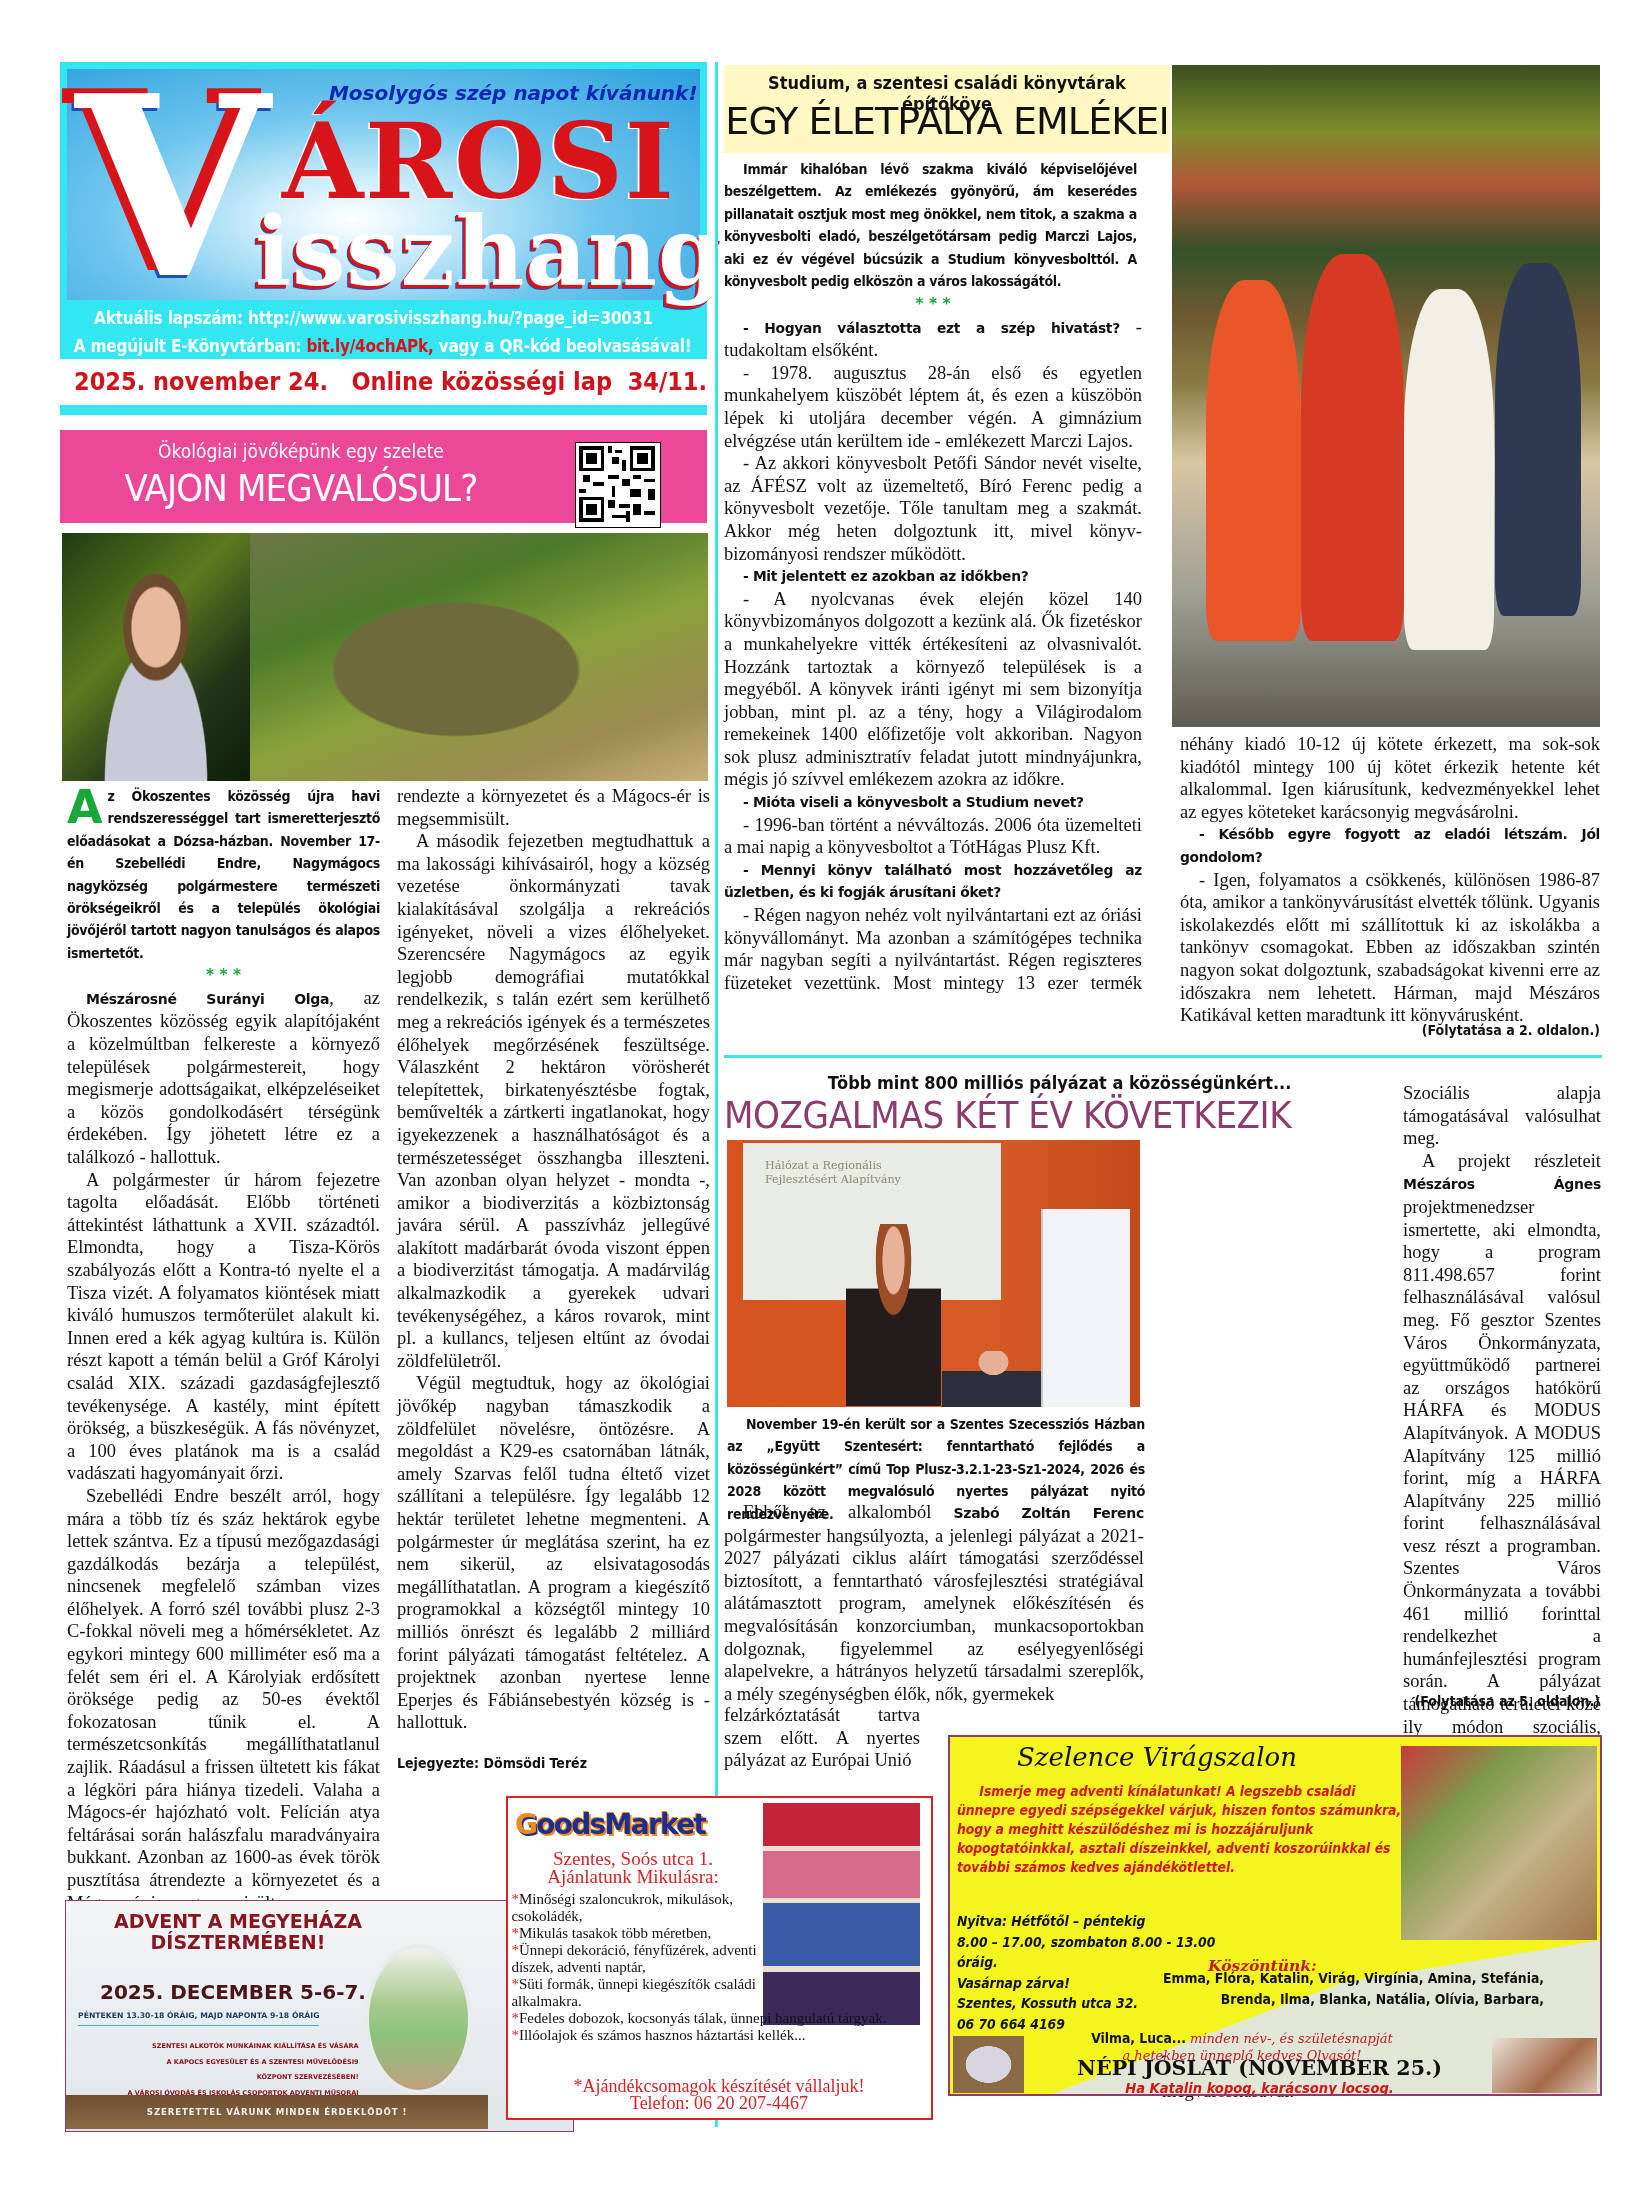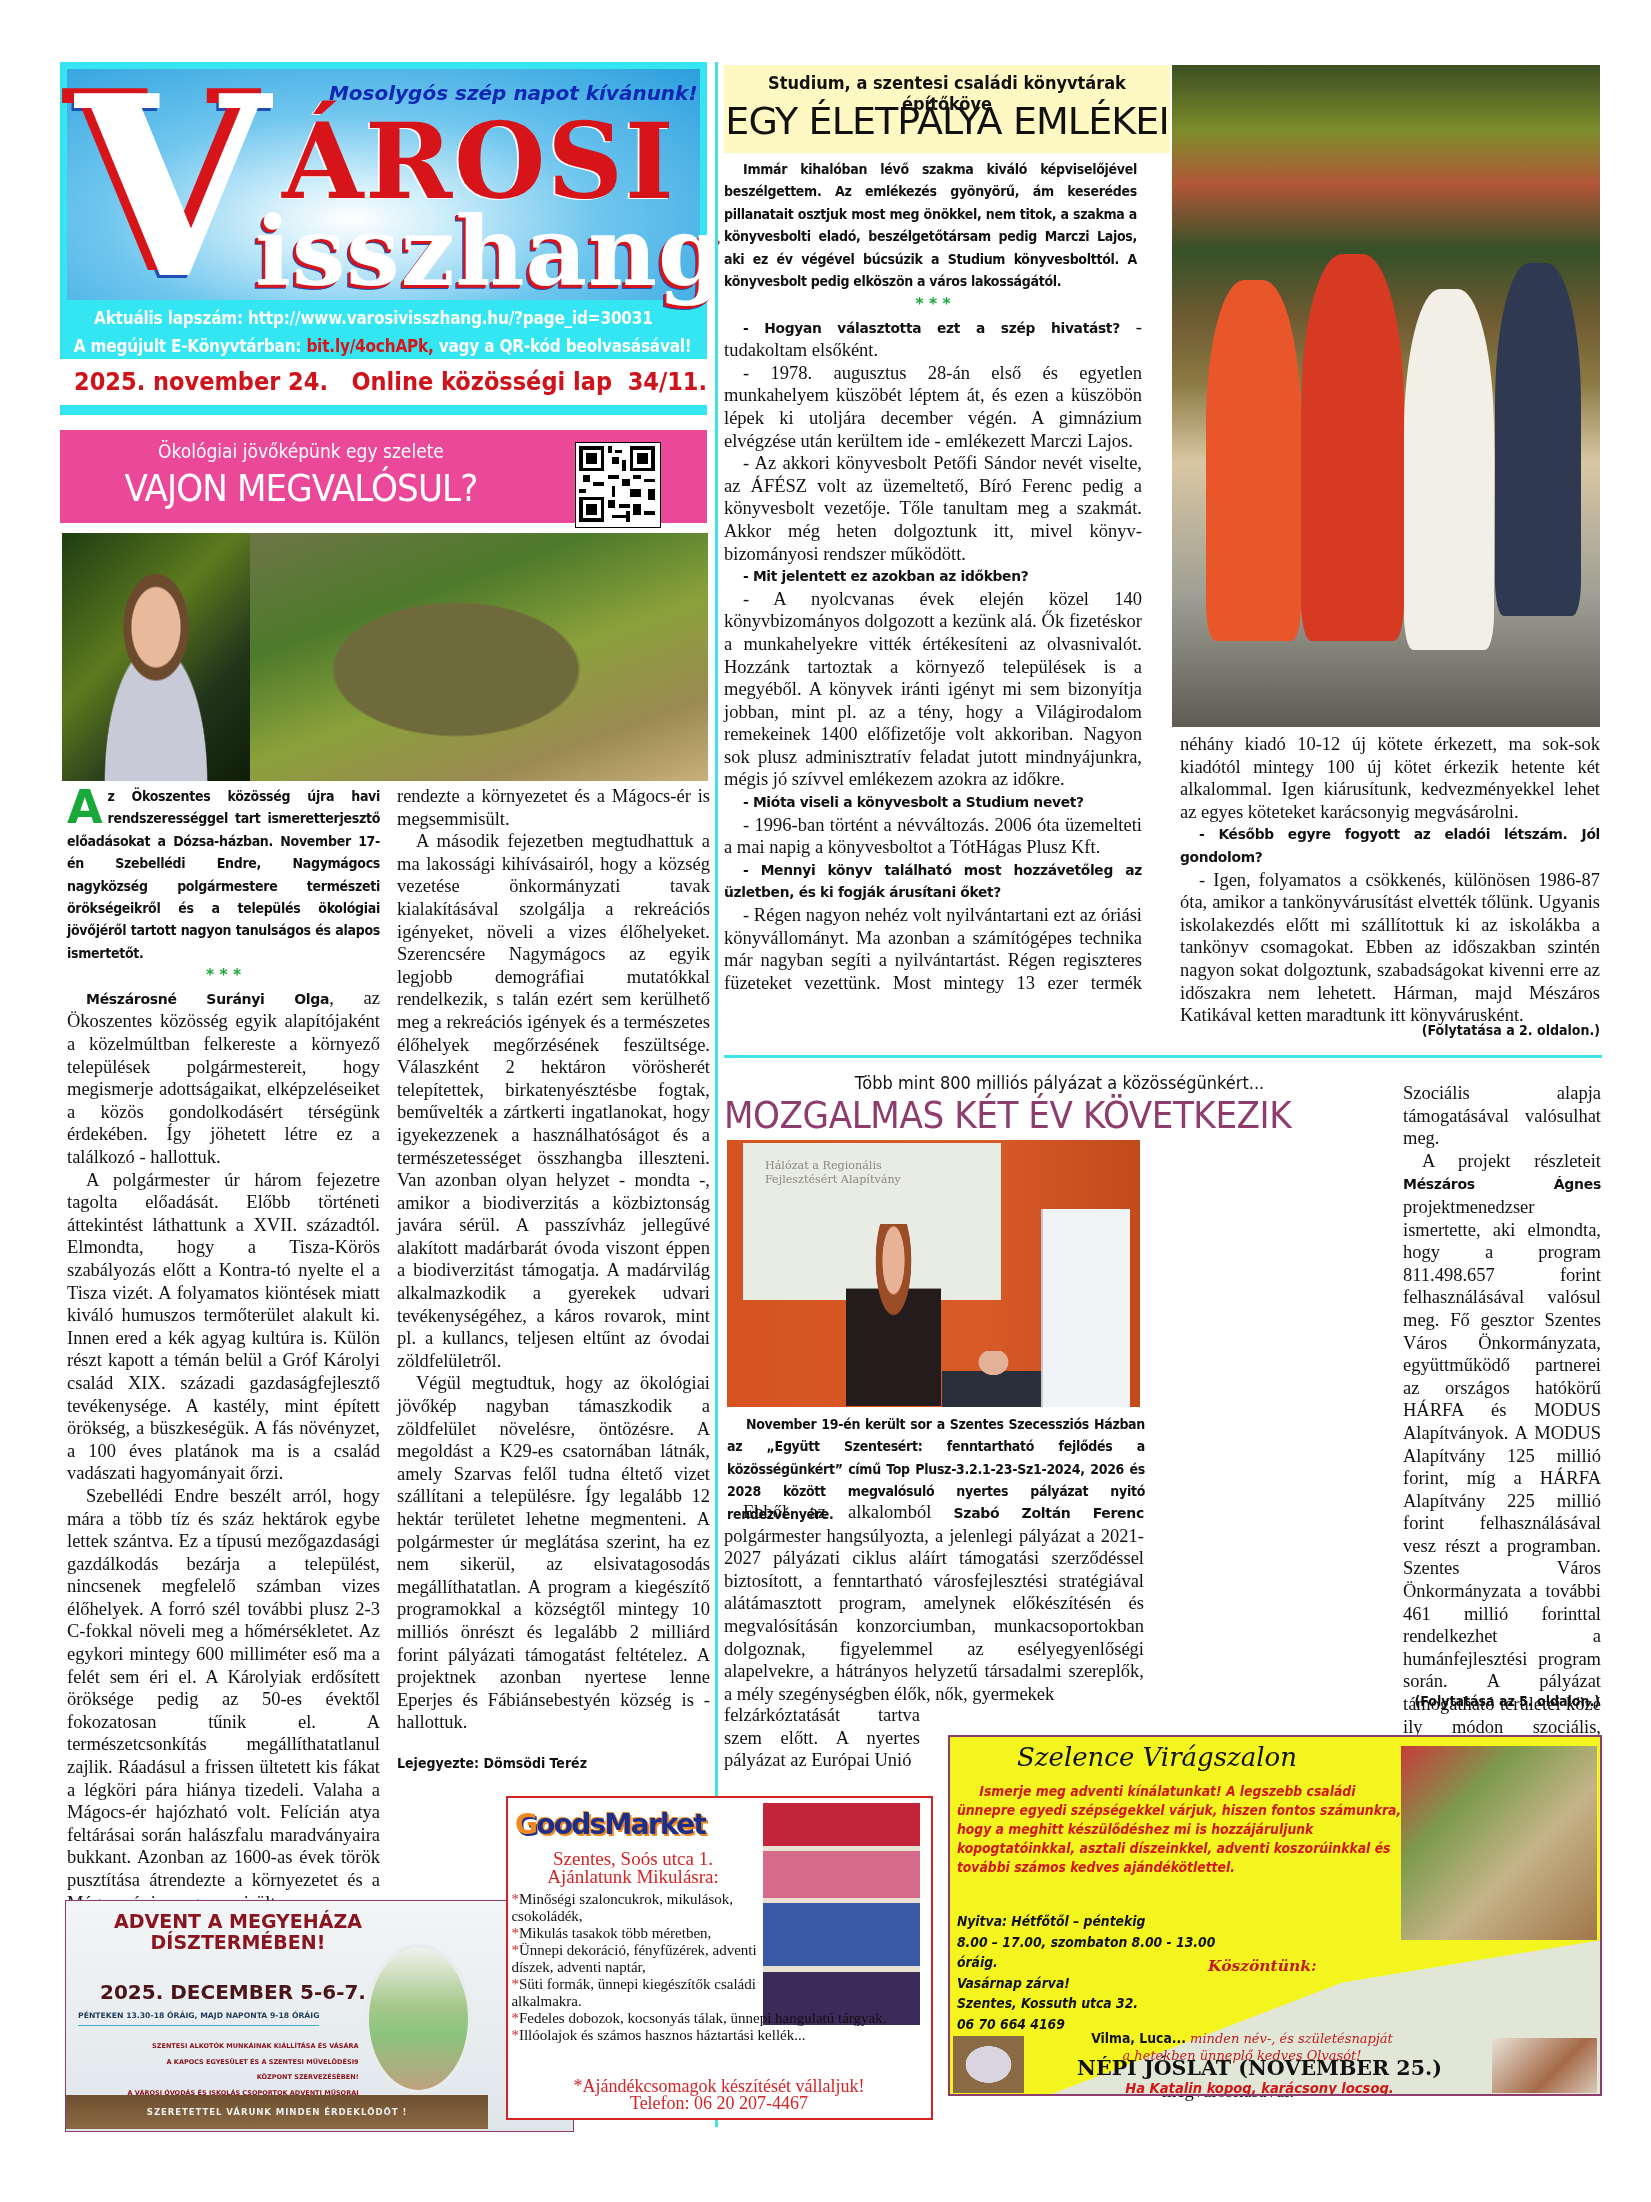--- a/index.html
+++ b/index.html
@@ -41,21 +41,21 @@
 #stud-banner{left:724px;top:65px;width:446px;height:88px;background:#fef9c3}
 #stud-sub{left:0;top:6.9px;width:446px;text-align:center;font-family:"DejaVu Sans Condensed","DejaVu Sans",sans-serif;font-weight:bold;font-size:18px}
 #stud-title{left:0;top:34px;width:446px;text-align:center;font-family:"DejaVu Sans",sans-serif;font-size:38px;letter-spacing:-0.9px}
 #stud-lead{left:724px;top:158px;width:413px}
 #stud-photo{left:1172px;top:65px;width:428px;height:662px;background:linear-gradient(180deg,#3b4f22 0%,#7e8d2a 10%,#b25638 18%,#345128 28%,#6e5a31 38%,#8c7a44 48%,#d9c7a3 60%,#9f9f94 80%,#5d5b52 100%)}
 #stud-photo .p{position:absolute;border-radius:40% 40% 10% 10%}
 #stud-col1{left:724px;top:293px;width:418px}
 #stud-col2{left:1180px;top:733px;width:420px}
 #cont-stud{left:1180px;top:1022px;width:420px;text-align:right;font-family:"DejaVu Sans Condensed","DejaVu Sans",sans-serif;font-weight:bold;font-size:14px}
 
-#moz-sub{left:724px;top:1072px;width:671px;text-align:center;font-family:"DejaVu Sans Condensed","DejaVu Sans",sans-serif;font-weight:normal;font-size:18px}
+#moz-sub{left:724px;top:1072px;width:671px;text-align:center;font-family:"DejaVu Sans Condensed","DejaVu Sans",sans-serif;font-weight:bold;font-size:18px}
 #moz-title{left:724px;top:1093px;font-family:"DejaVu Sans",sans-serif;font-size:38px;color:#8e3c6e;letter-spacing:-0.4px;font-stretch:condensed}
 #moz-photo{left:727px;top:1140px;width:413px;height:267px;background:linear-gradient(90deg,#d6531f 0%,#d75b27 62%,#c24a1b 100%)}
 #moz-screen{left:15.5px;top:3.4px;width:258px;height:157px;background:#e8ece4}
 #moz-screen-text{left:22.4px;top:15.5px;font-family:"DejaVu Serif",serif;font-size:11.2px;color:#8a8a7a;line-height:14.6px}
 #moz-person{left:119px;top:84px;width:95px;height:182px;background:radial-gradient(ellipse at 50% 20%,#e8b296 0 16%,#9a4d26 17% 26%,transparent 27%),linear-gradient(180deg,transparent 0 35%,#241c1c 36%)}
 #moz-desk{left:215px;top:211px;width:103px;height:56px;background:radial-gradient(ellipse at 50% 20%,#e2b197 0 20%,transparent 21%),linear-gradient(180deg,transparent 0 35%,#2b2f3c 36%)}
 #moz-banner{left:314px;top:69px;width:89px;height:198px;background:#f1f3f6;border-left:2.6px solid #c6c9cf}
 #moz-caption{left:727px;top:1413px;width:418px}
 #moz-col1{left:724px;top:1501px;width:420px}
 #moz-col1b{left:724px;top:1704px;width:196px}
@@ -273,19 +273,20 @@
     </div>
   <div id="szel-info" class="abs">
     <div>Nyitva: Hétfőtől – péntekig</div>
     <div>8.00 – 17.00, szombaton 8.00 - 13.00 óráig.</div>
     <div>Vasárnap zárva!</div>
     <div>Szentes, Kossuth utca 32.</div>
     <div>06 70 664 4169</div>
   </div>
   <div id="szel-photo1" class="abs"></div>
   <div id="szel-greet" class="abs">Köszöntünk:</div>
+  <div id="szel-names" class="abs">Emma, Flóra, Katalin, Virág, Virgínia, Amina, Stefánia, Brenda, Ilma, Blanka, Natália, Olívia, Barbara,</div>
   <div id="szel-wish" class="abs"><span class="n">Vilma, Luca...</span><span> minden név-, és születésnapját</span><br><span>a hetekben ünneplő kedves Olvasót!</span></div>
   <div id="szel-photo2" class="abs"></div>
   <div id="szel-photo3" class="abs"></div>
   <div id="nepi-title" class="abs">NÉPI JÓSLAT (NOVEMBER 25.)</div>
   <div id="nepi-text" class="abs">Ha Katalin kopog, karácsony locsog.</div>
 </div>
 
 
 </body></html>

